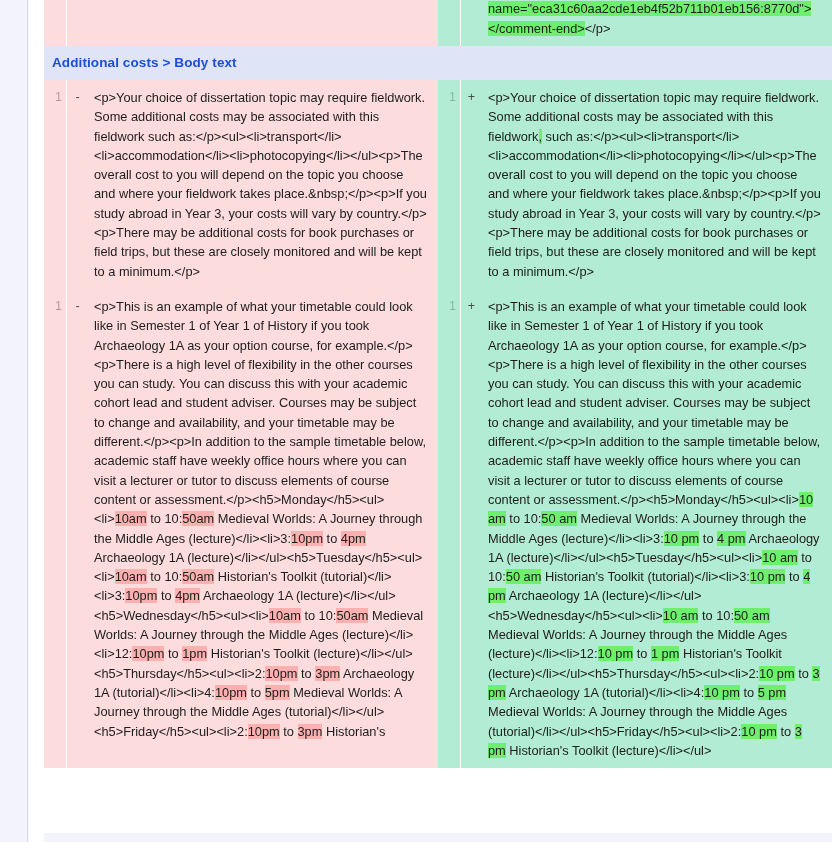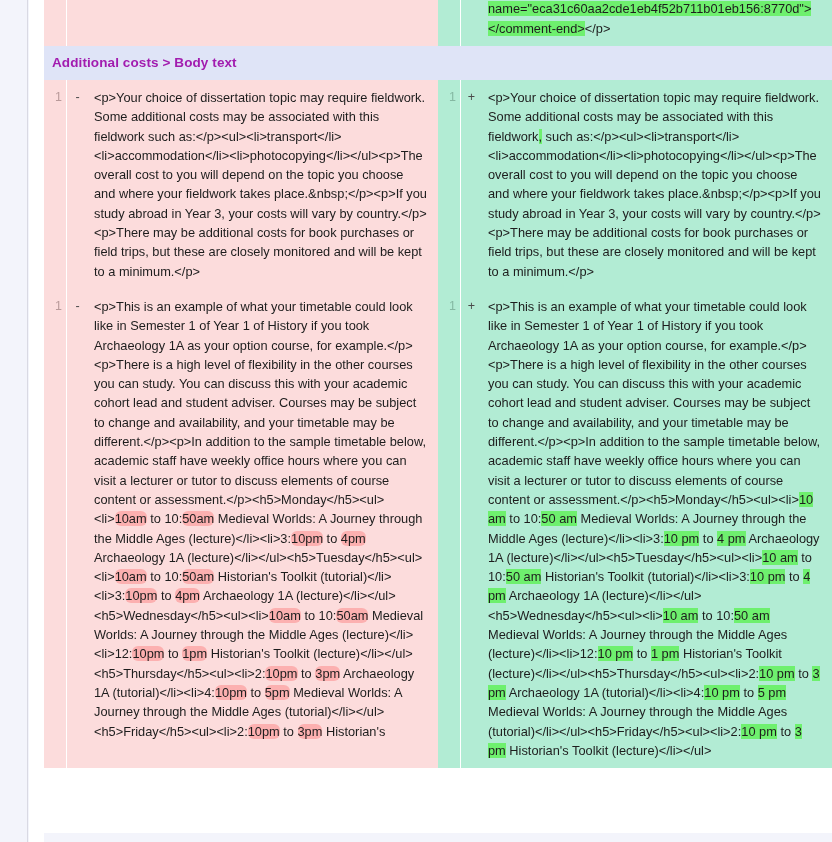--- a/index.html
+++ b/index.html
@@ -31,21 +31,21 @@
   .diff {
     position: absolute;
     left: 44px; top: 0;
     width: 788px;
     min-height: 842px;
     background: #ffffff;
   }
   
   .section-header {
     background: #dfe4f7;
-    color: #a21caf;
+    color: #1d4ed8;
     font-size: 13.5px;
     font-weight: bold;
     padding: 9px 0 9px 8px;
     line-height: 16px;
     letter-spacing: 0.1px;
     white-space: nowrap;
     overflow: hidden;
   }
   
   .diff-row {
@@ -98,21 +98,20 @@
     white-space: normal;
     hyphens: auto;
     -webkit-hyphens: auto;
   }
 
   
   mark.del {
     background: #fcb0b0;
     color: inherit;
     padding: 0;
-    border-radius: 6px;
   }
   mark.add {
     background: #6ef06e;
     color: inherit;
     padding: 0;
   }
   .top-clip { overflow: hidden; }
 </style>
 </head>
 <body>

